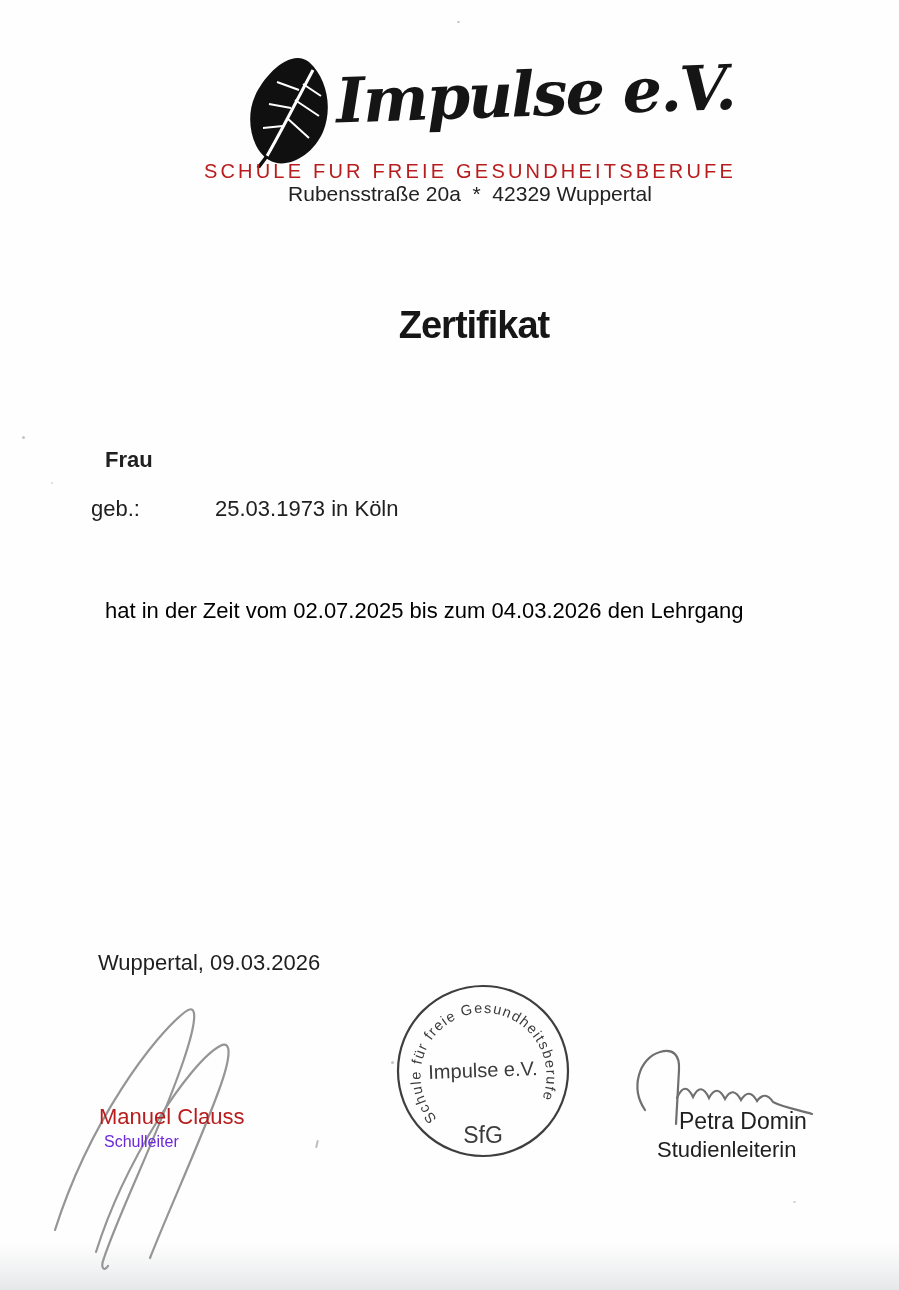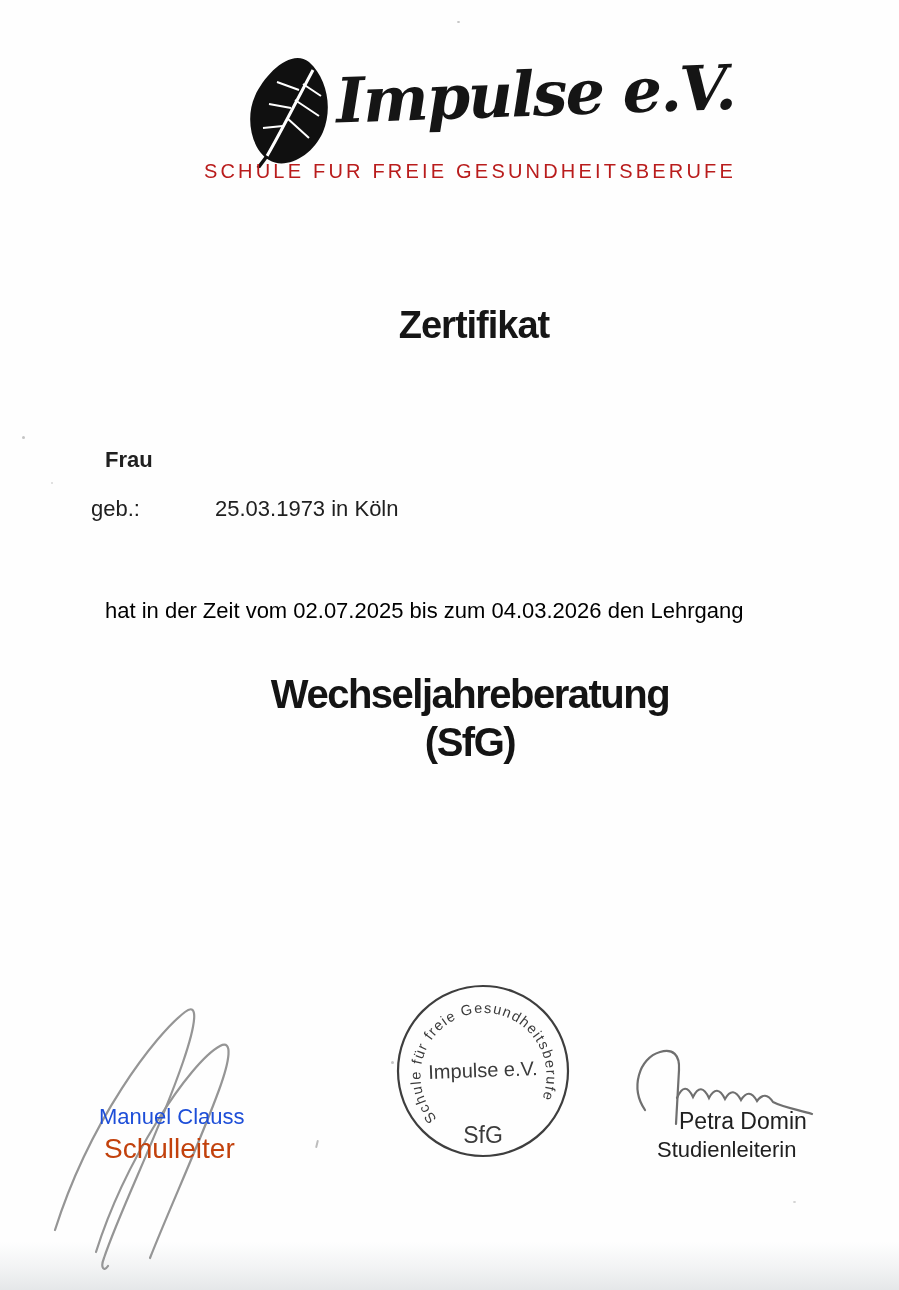--- a/index.html
+++ b/index.html
@@ -46,22 +46,22 @@
   .course{
     position:absolute;left:40px;top:670px;width:860px;
     text-align:center;font-size:40px;font-weight:bold;
     letter-spacing:-1.5px;line-height:48px;color:#141414;
   }
   .result{position:absolute;left:105px;top:808px;font-size:22px;color:#1e1e1e;}
   
   .place-date{position:absolute;left:98px;top:950px;font-size:22px;color:#1e1e1e;}
   .sig-left{position:absolute;left:40px;top:1000px;width:200px;height:278px;}
   .sig-right{position:absolute;left:625px;top:1040px;width:195px;height:88px;}
-  .name-left{position:absolute;left:99px;top:1104px;font-size:22px;color:#1d4ed8;white-space:nowrap;}
-  .role-left{position:absolute;left:104px;top:1133px;font-size:28px;color:#c2410c;white-space:nowrap;}
+  .name-left{position:absolute;left:99px;top:1104px;font-size:22px;color:#b91c1c;white-space:nowrap;}
+  .role-left{position:absolute;left:104px;top:1133px;font-size:16px;color:#6d28d9;white-space:nowrap;}
   .name-right{position:absolute;left:679px;top:1108px;font-size:23px;color:#202020;white-space:nowrap;}
   .role-right{position:absolute;left:657px;top:1137px;font-size:22px;color:#202020;white-space:nowrap;}
   .stamp{position:absolute;left:388px;top:976px;width:190px;height:190px;opacity:.92;}
   .stamp text{fill:#2b2b2b;font-family:"Liberation Sans", sans-serif;}
   
   .speck{position:absolute;background:#c4c4c4;border-radius:50%;}
   .sp1{left:457px;top:21px;width:3px;height:2px;}
   .sp2{left:22px;top:436px;width:3px;height:3px;}
   .sp3{left:51px;top:482px;width:2px;height:2px;background:#d7d7d7;}
   .sp4{left:316px;top:1140px;width:2px;height:8px;border-radius:2px;background:#bdbdbd;transform:rotate(14deg);}
@@ -78,33 +78,31 @@
 <div class="page">
 
   <svg class="leaf" viewBox="0 0 90 112" aria-hidden="true">
     <path d="M66,6 C84,22 90,52 80,76 C69,101 42,114 26,104 C8,93 2,62 12,40 C22,18 48,-8 66,6 Z" fill="#101010"></path>
     <path d="M70,14 C56,40 38,76 24,100" stroke="#ffffff" stroke-width="3" fill="none"></path>
     <path d="M60,28 L78,40 M52,44 L76,60 M44,62 L66,82 M56,34 L34,26 M48,52 L26,48 M40,70 L20,72" stroke="#ffffff" stroke-width="2" fill="none"></path>
     <path d="M24,100 L15,112" stroke="#101010" stroke-width="3.5" fill="none"></path>
   </svg>
   <div class="wordmark">Impulse e.V.</div>
   <div class="org-subtitle">SCHULE FUR FREIE GESUNDHEITSBERUFE</div>
+  <div class="org-address">Rubensstraße 20a  *  42329 Wuppertal</div>
 
   <div class="cert-title">Zertifikat</div>
 
   <div class="row r1l">Frau</div>
   <div class="row r2l">geb.:</div>
   <div class="row r2v">25.03.1973 in Köln</div>
 
   <div class="period">hat in der Zeit vom 02.07.2025 bis zum 04.03.2026 den Lehrgang</div>
-  <div class="course">
-    <div>Wechseljahreberatung</div>
-    <div>(SfG)</div>
-  </div>
 
+  <div class="place-date">Wuppertal, 09.03.2026</div>
 
   <svg class="sig-left" viewBox="0 0 200 278" aria-hidden="true">
     <g fill="none" stroke="#8a8a8a" stroke-width="2.2" stroke-linecap="round" opacity="0.9">
       <path d="M15,230 C50,120 115,35 145,12 C159,1 156,24 143,62 C118,135 80,210 64,258 C60,268 64,272 68,266"></path>
       <path d="M56,252 C85,160 150,62 180,46 C193,39 190,60 179,90 C160,142 128,212 110,258"></path>
     </g>
   </svg>
 
   <svg class="stamp" viewBox="0 0 190 190" aria-hidden="true">
     <defs>

